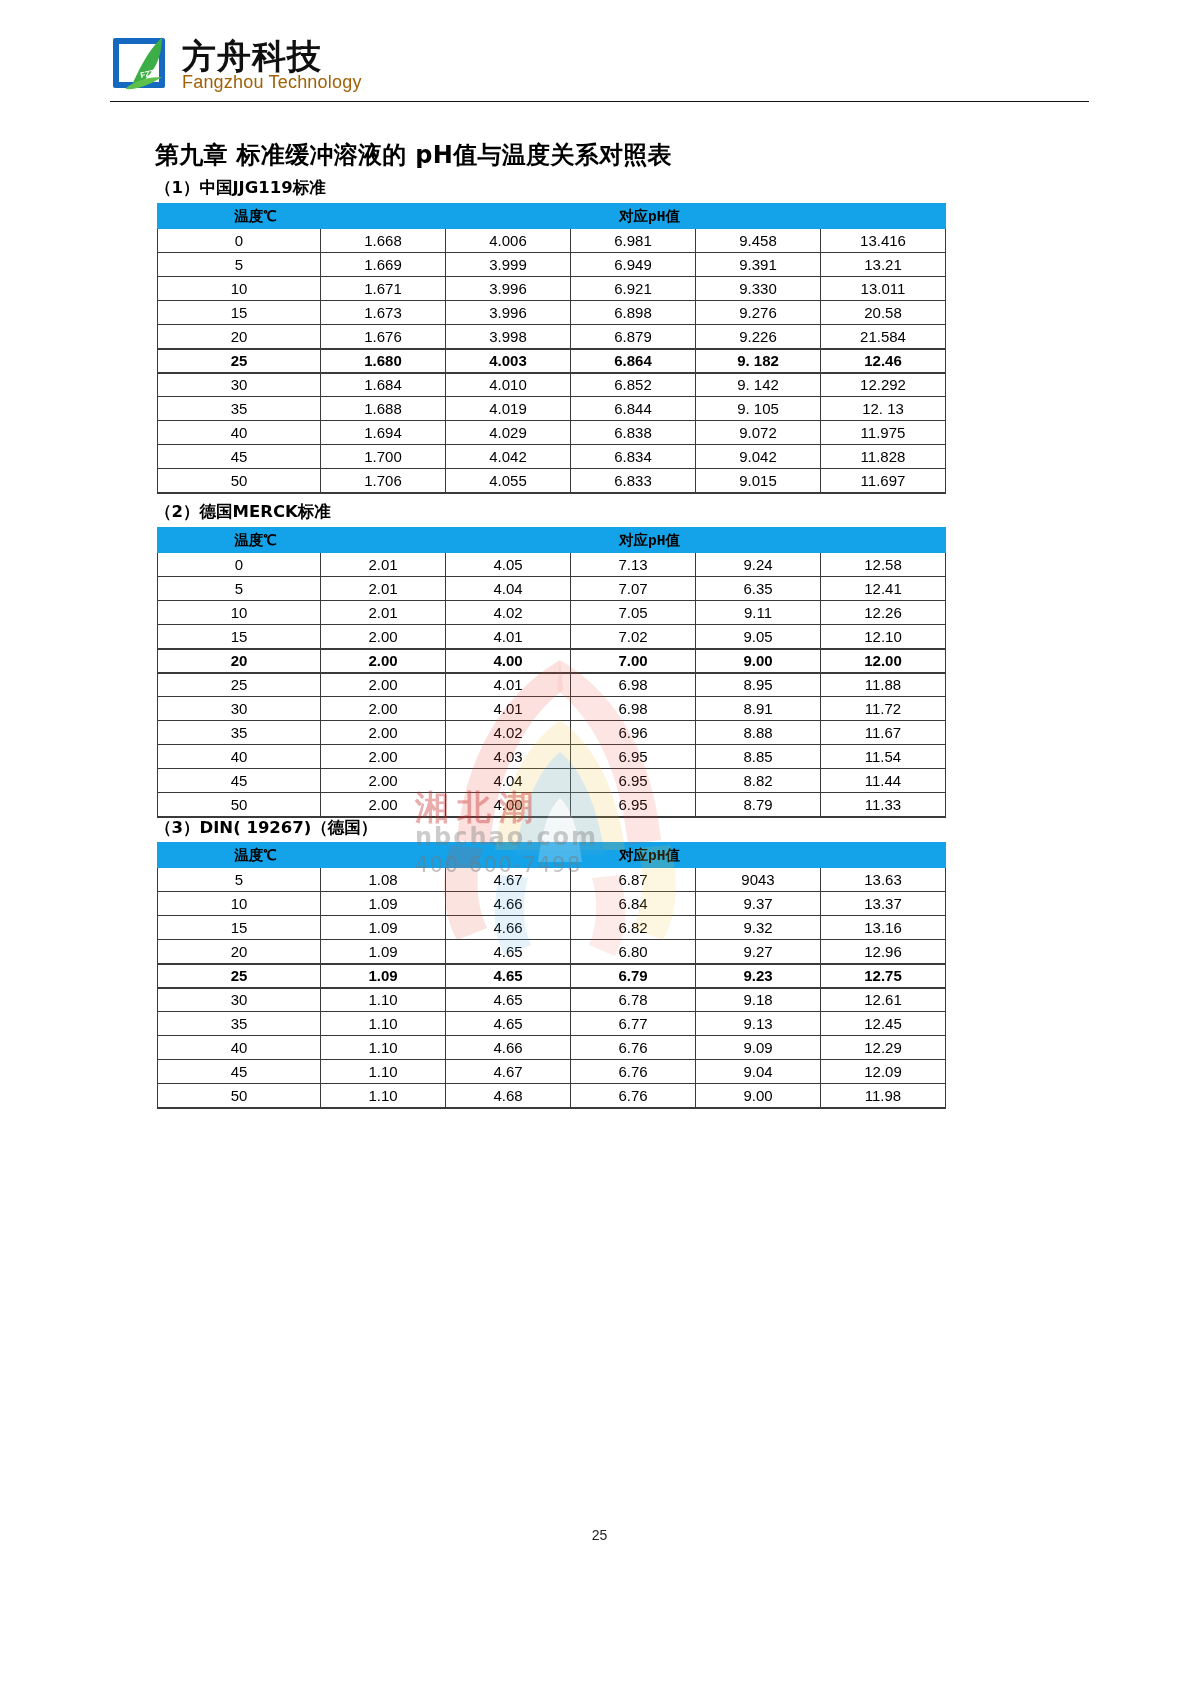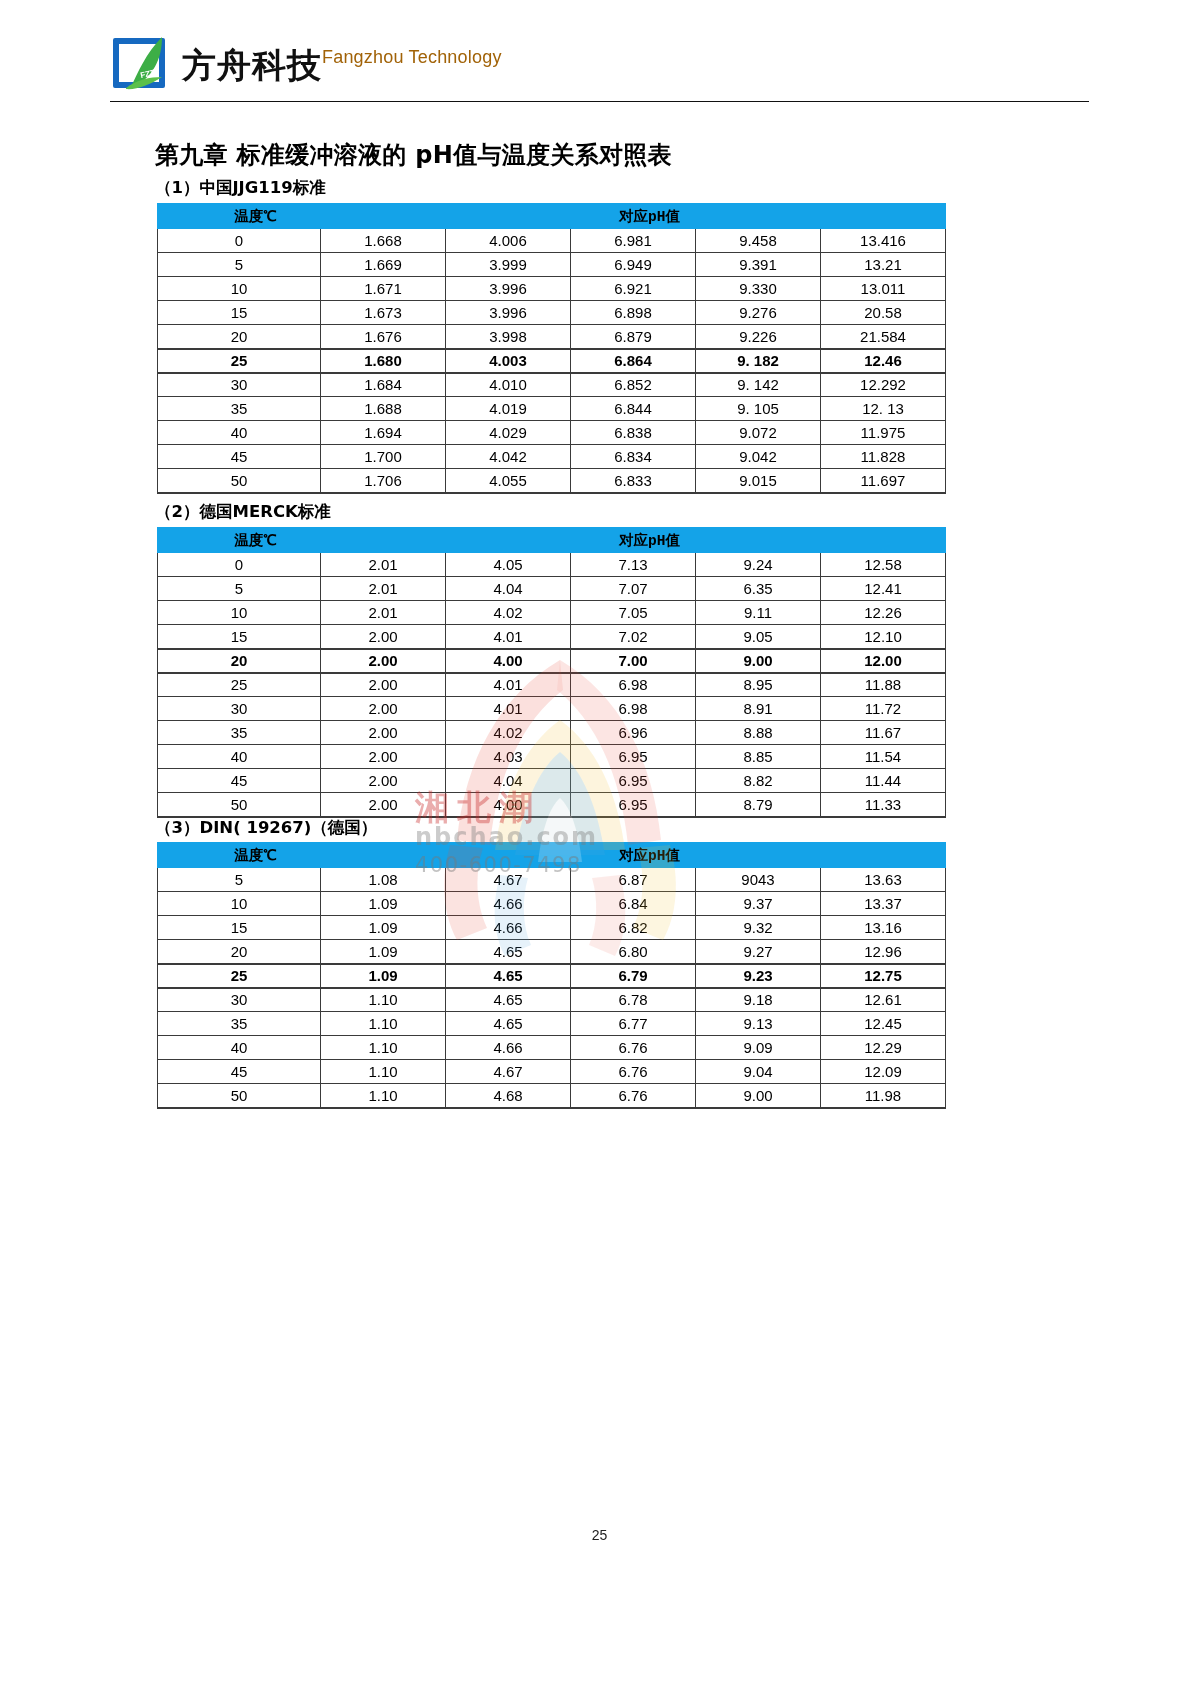--- a/index.html
+++ b/index.html
@@ -49,24 +49,23 @@
     border: 6px solid #1669c0;
     border-radius: 2px;
   }
   .logo-mark .sail {
     position: absolute;
     left: 14px; top: 2px;
     width: 42px; height: 56px;
   }
   .logo-text {
     display: flex;
-    flex-direction: row;
+    flex-direction: column;
     justify-content: center;
     line-height: 1;
-    text-align: center;
   }
   .logo-cn {
     font-size: 34px;
     font-weight: bold;
     letter-spacing: 1px;
     color: #101010;
     font-family: "DejaVu Sans", "Liberation Sans", sans-serif;
   }
   .logo-en {
     font-size: 18px;

